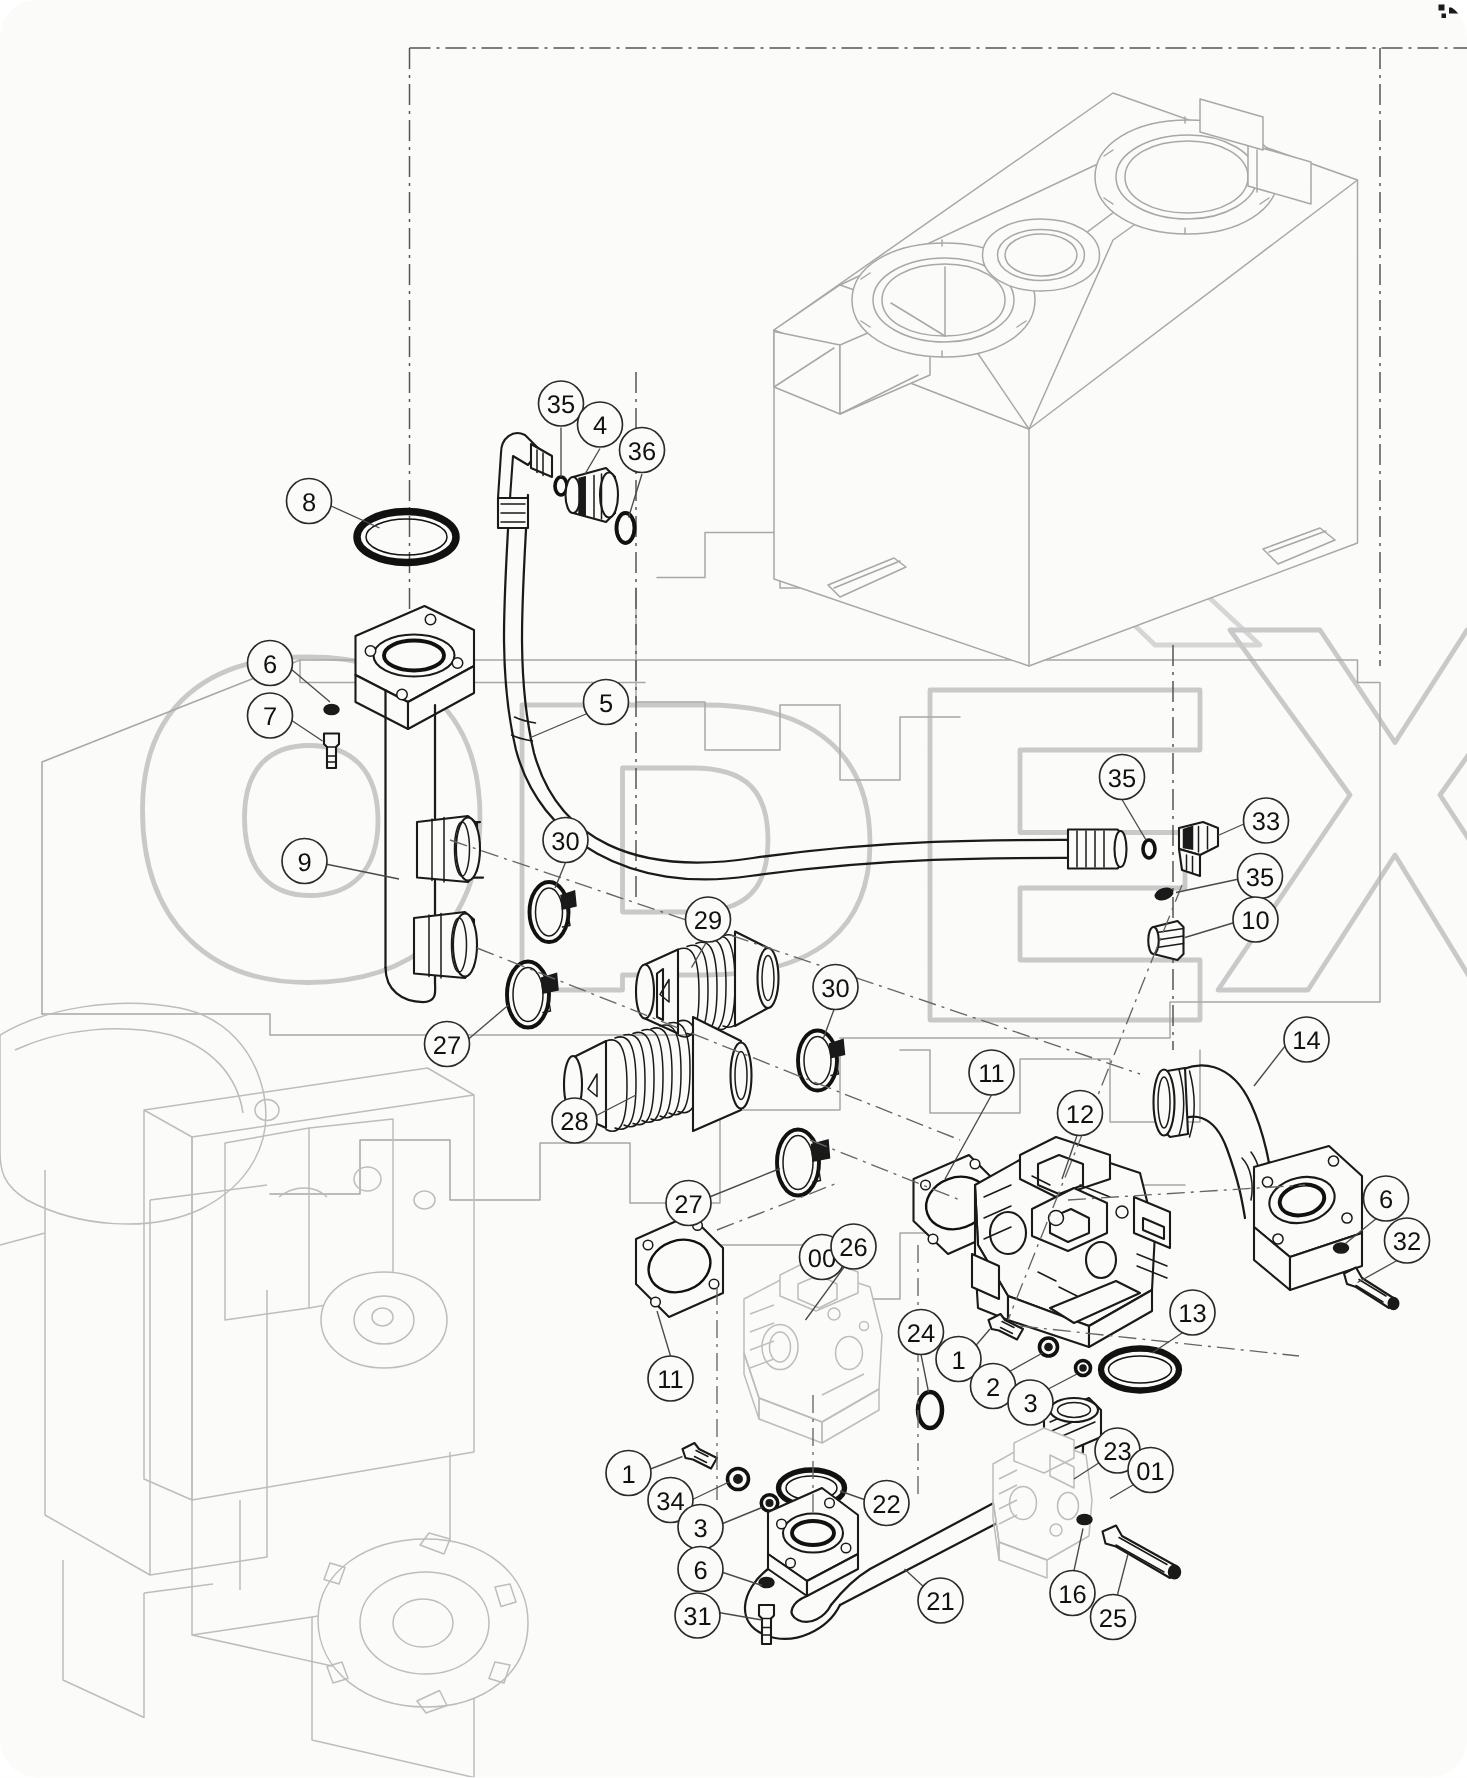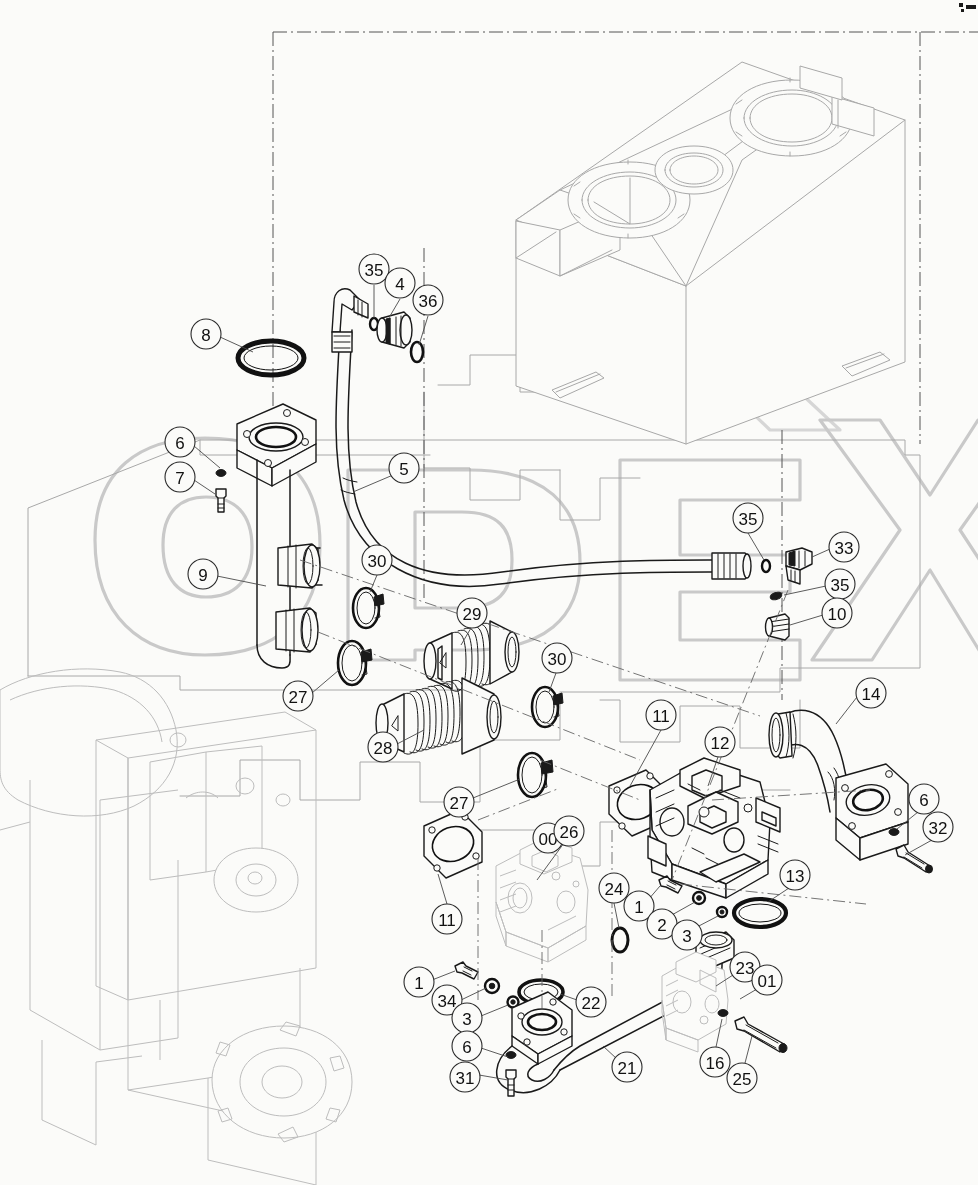--- a/index.html
+++ b/index.html
@@ -10,20 +10,21 @@
   }
   body {
     font-family: "Liberation Sans", sans-serif;
   }
   #sheet {
     position: relative;
     width: 978px;
     height: 1185px;
     background: #fbfbf9;
     overflow: hidden;
+    border-radius: 25px;
   }
   #art {
     position: absolute;
     left: 0; top: 0;
     width: 978px;
     height: 1185px;
   }
 </style>
 </head>
 <body>

